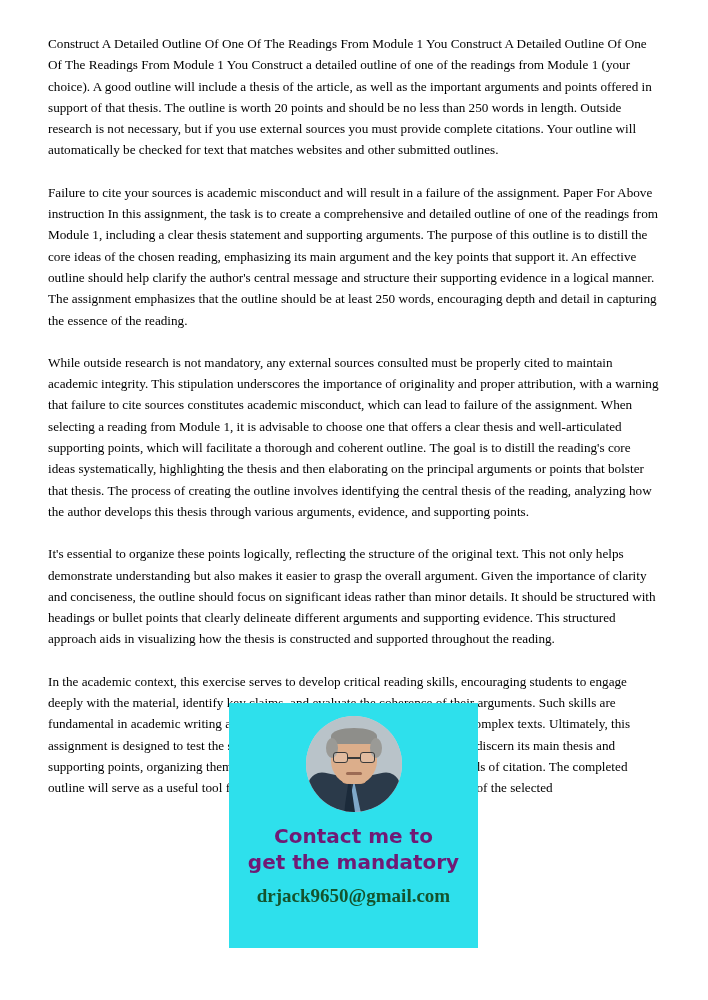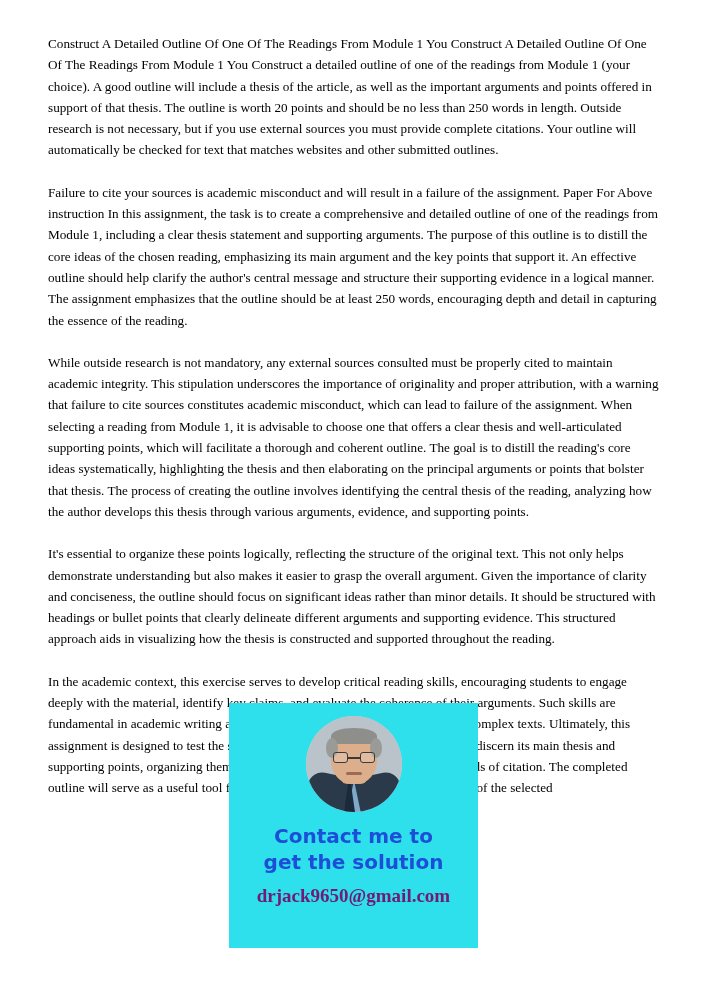--- a/index.html
+++ b/index.html
@@ -186,32 +186,32 @@
     transform: translateX(-50%);
     top: 56px;
     width: 16px;
     height: 3px;
     background: #9c6b54;
     border-radius: 2px;
   }
   .card-line {
     font-family: "DejaVu Sans", sans-serif;
     font-weight: bold;
-    color: #1d4ed8;
+    color: #701a75;
     font-size: 20px;
     line-height: 26px;
     text-align: center;
   }
   .card-lines {
     margin-top: 11px;
   }
   .card-email {
     font-family: "Liberation Serif", serif;
     font-weight: bold;
-    color: #701a75;
+    color: #14532d;
     font-size: 19px;
     line-height: 24px;
     text-align: left;
     margin-top: 9px;
   }
 </style>
 </head>
 <body>
 
 <div class="page">
@@ -238,18 +238,18 @@
       <div class="hairR"></div>
       <div class="glasses">
         <div class="lens l"></div>
         <div class="bridge"></div>
         <div class="lens r"></div>
       </div>
       <div class="mouth"></div>
     </div>
     <div class="card-lines">
       <div class="card-line">Contact me to</div>
-      <div class="card-line">get the solution</div>
+      <div class="card-line">get the mandatory</div>
     </div>
     <div class="card-email">drjack9650@gmail.com</div>
   </div>
 
 </div>
 
 </body></html>

